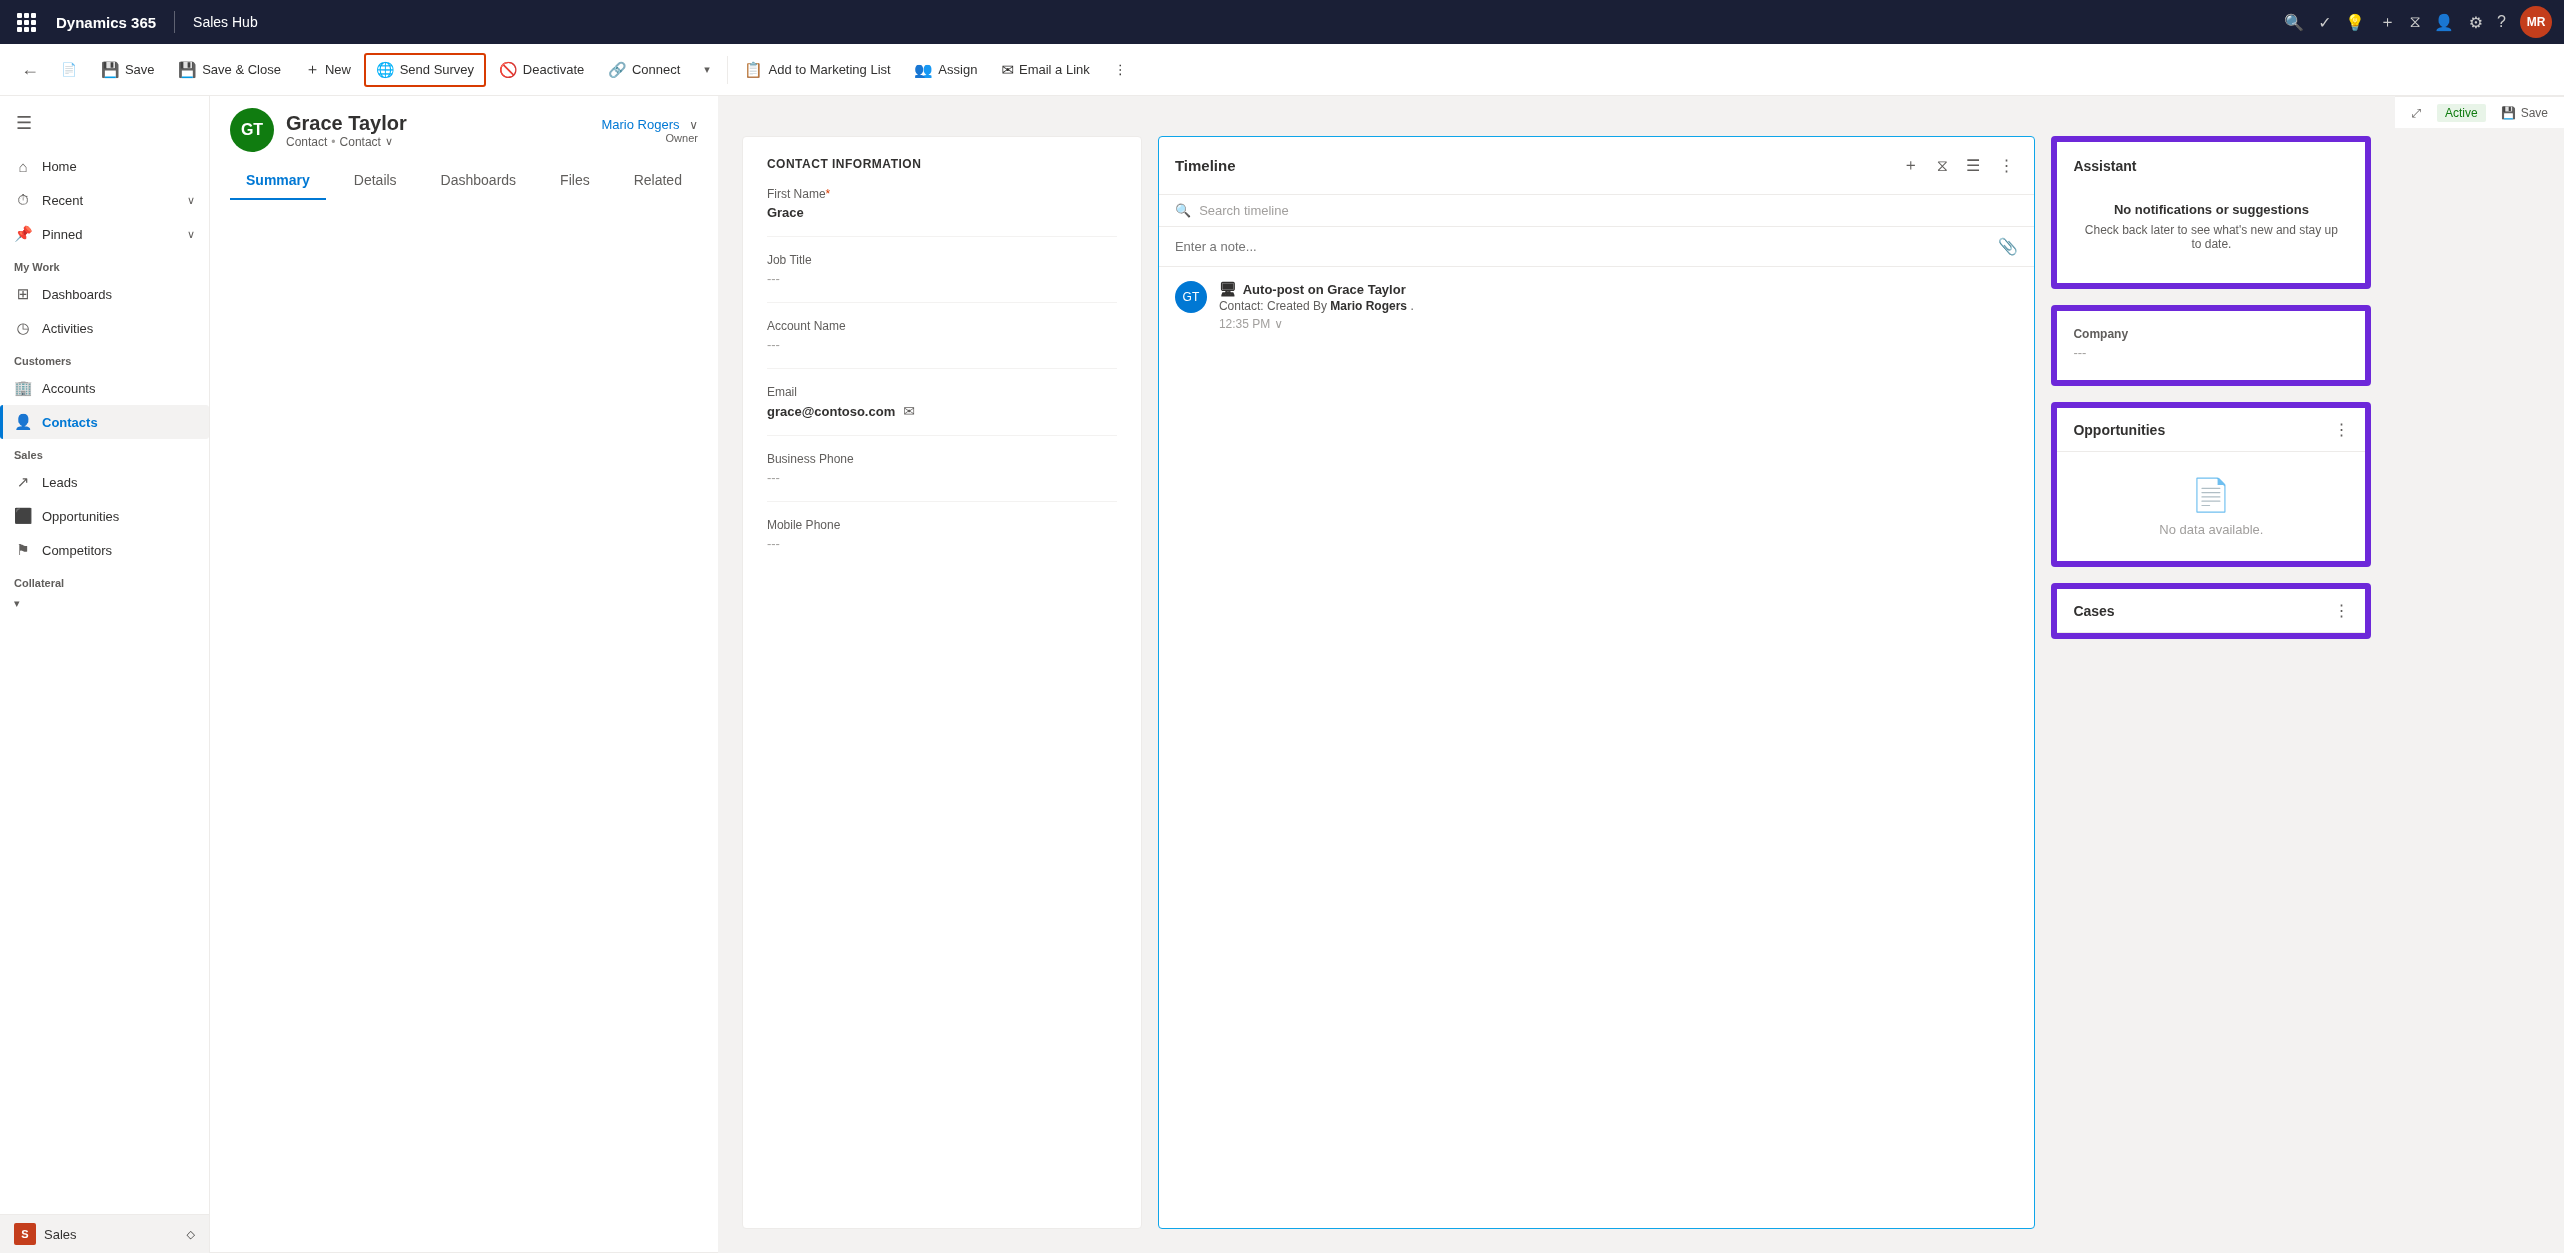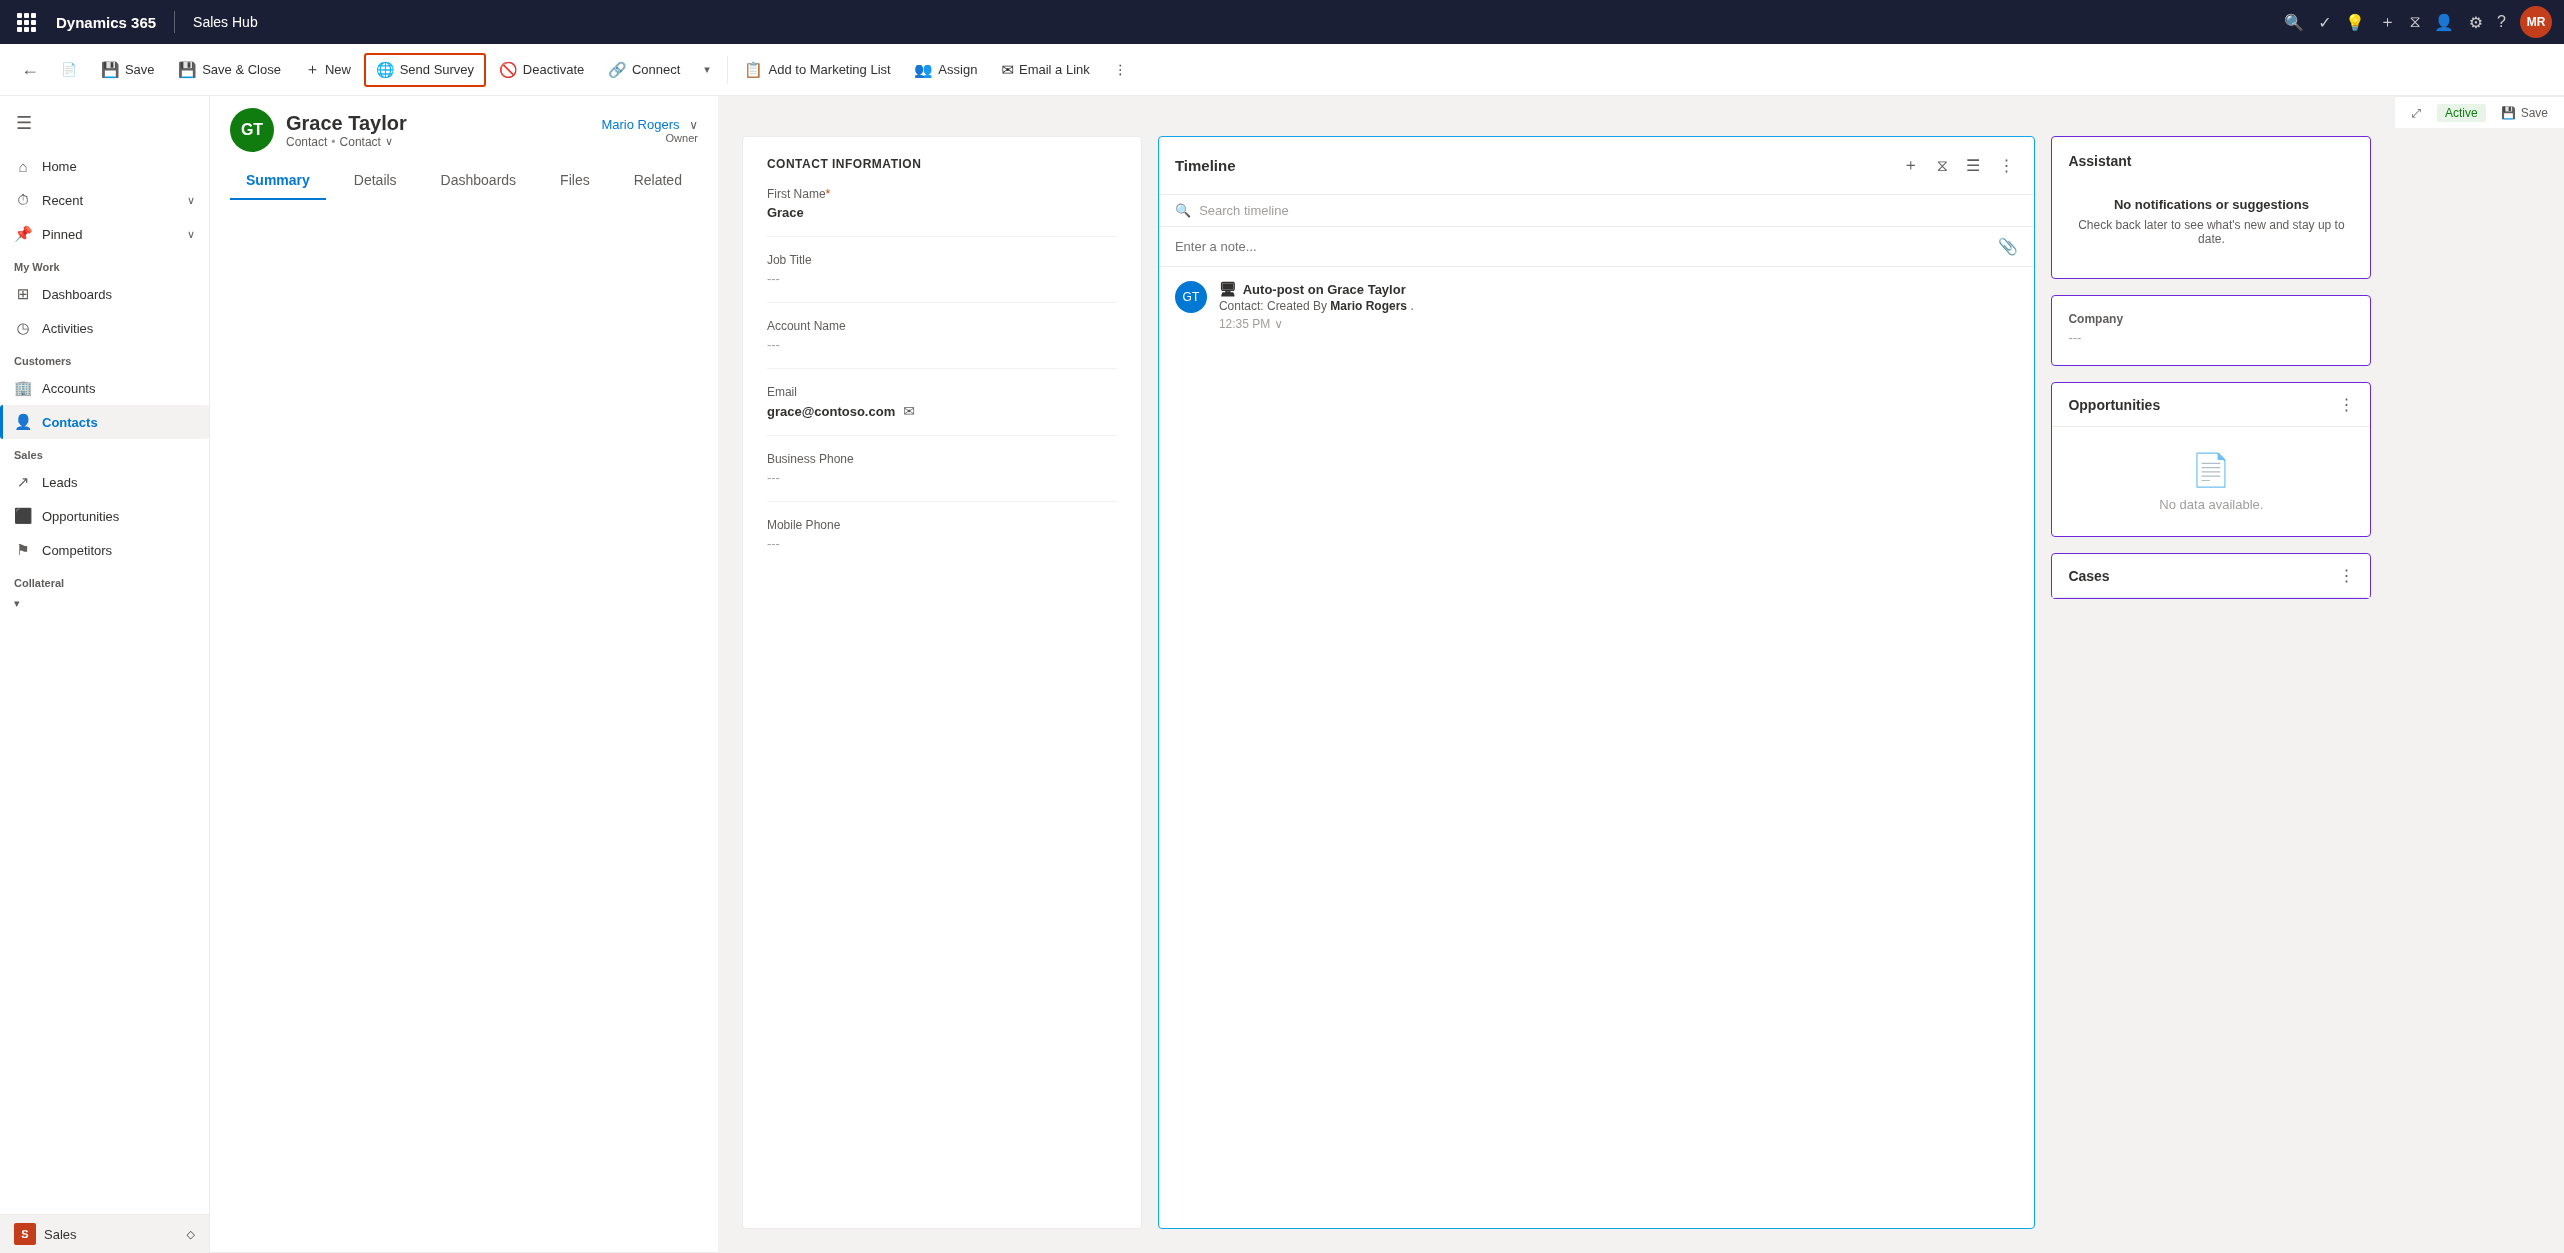--- a/index.html
+++ b/index.html
@@ -157,21 +157,21 @@
     .assistant-panel {
       width: 320px;
       flex-shrink: 0;
       display: flex;
       flex-direction: column;
       gap: 16px;
       overflow-y: auto;
     }
     .assistant-card {
       background: #fff;
-      border: 1px solid #6d28d9;
+      border: 6px solid #6d28d9;
       border-radius: 4px;
       padding: 16px;
     }
     .assistant-card-title { font-size: 14px; font-weight: 600; color: #323130; margin-bottom: 12px; }
     .no-notifications { text-align: center; padding: 16px 8px; }
     .no-notifications .nn-title { font-size: 13px; font-weight: 600; color: #323130; margin-bottom: 6px; }
     .no-notifications .nn-sub { font-size: 12px; color: #605e5c; }
     .company-row { margin-bottom: 4px; }
     .company-label { font-size: 12px; color: #605e5c; font-weight: 600; margin-bottom: 4px; }
     .company-value { font-size: 13px; color: #a19f9d; }

